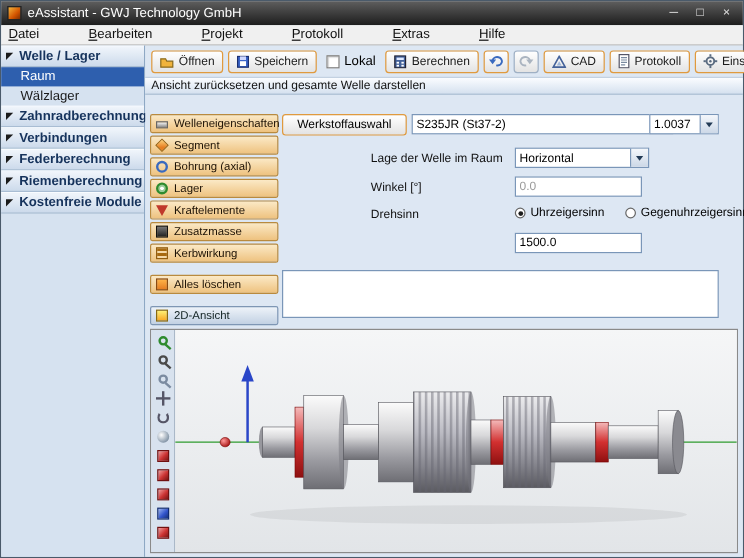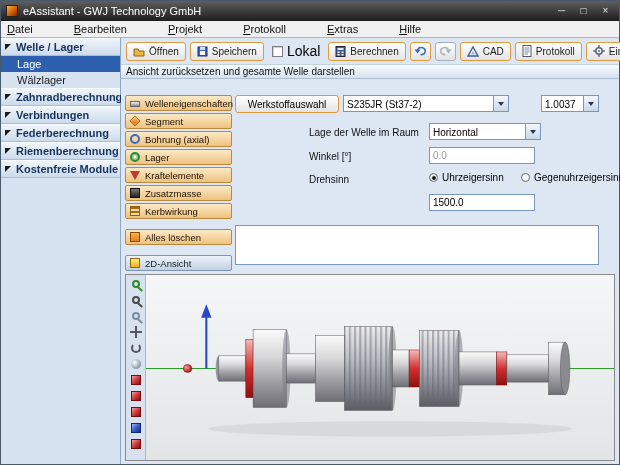--- a/index.html
+++ b/index.html
@@ -30,21 +30,21 @@
   .side-item.sel { background:#2e5fae; color:#fff; }
 
   
   .content { flex:1; position:relative; background:#dde7f3; }
 
   .toolbar { position:absolute; top:0; left:0; right:0; height:26px; display:flex; align-items:center; gap:4px; padding:3px 5px; }
   .btn { display:inline-flex; align-items:center; gap:4px; height:19px; padding:0 6px; font-size:10px; color:#1b1b1b;
     background:linear-gradient(#ffffff,#e3e3e3); border:1px solid #e09a3e; border-radius:3px; white-space:nowrap; }
   .btn.gray { border-color:#9fb0c4; }
   .btn.icononly { padding:0 3px; }
-  .chkwrap { display:inline-flex; align-items:center; gap:4px; font-size:14px; padding:0 4px; }
+  .chkwrap { display:inline-flex; align-items:center; gap:4px; font-size:11px; padding:0 4px; }
   .chk { width:11px; height:11px; background:#fff; border:1px solid #7d7d7d; box-shadow:inset 1px 1px 1px #ccc; }
 
   .statusbar { position:absolute; top:26px; left:0; right:0; height:15px; font-size:10px; line-height:14px; padding-left:5px;
     background:linear-gradient(#fafcff,#d5e1ef); border-top:1px solid #c3d1e1; border-bottom:1px solid #a8bcd2; color:#111; }
 
   
   .form { position:absolute; top:41px; left:0; right:0; height:193px; }
   .toolcol { position:absolute; left:4px; top:16px; width:107px; display:flex; flex-direction:column; gap:2px; }
   .tbtn { display:flex; align-items:center; gap:5px; height:16px; padding:0 4px; font-size:9.5px; color:#1d1205;
     background:linear-gradient(#fbe9c6,#eec27f); border:1px solid #b98a3e; border-radius:2px; white-space:nowrap; }
@@ -116,21 +116,21 @@
     <span class="menu-item">Hilfe</span>
   </div>
 
   <div class="main">
 
     <div class="sidebar">
       <div class="side-header">
         <span class="tri"></span>
         <span>Welle / Lager</span>
       </div>
-      <div class="side-item sel">Lage</div>
+      <div class="side-item sel">Raum</div>
       <div class="side-item">Wälzlager</div>
       <div class="side-header">
         <span class="tri"></span>
         <span>Zahnradberechnung</span>
       </div>
       <div class="side-header">
         <span class="tri"></span>
         <span>Verbindungen</span>
       </div>
       <div class="side-header">
@@ -261,21 +261,21 @@
             <span>Alles löschen</span>
           </span>
           <span class="spacer8"></span>
           <span class="tbtn blue">
             <span class="ticon ti-2d"></span>
             <span>2D-Ansicht</span>
           </span>
         </div>
 
         <span class="obtn" style="left:114px; top:16px; width:104px;">Werkstoffauswahl</span>
-        <span class="combo" style="left:222px; top:16px; width:166px;">
+        <span class="combo" style="left:222px; top:16px; width:218px;">
           <span class="val">S235JR (St37-2)</span>
           <span class="arrow"></span>
         </span>
         <span class="combo" style="left:420px; top:16px; width:58px;">
           <span class="val">1.0037</span>
           <span class="arrow"></span>
         </span>
 
         <span class="f-label" style="left:188px; top:48px;">Lage der Welle im Raum</span>
         <span class="combo" style="left:308px; top:44px; width:112px;">

